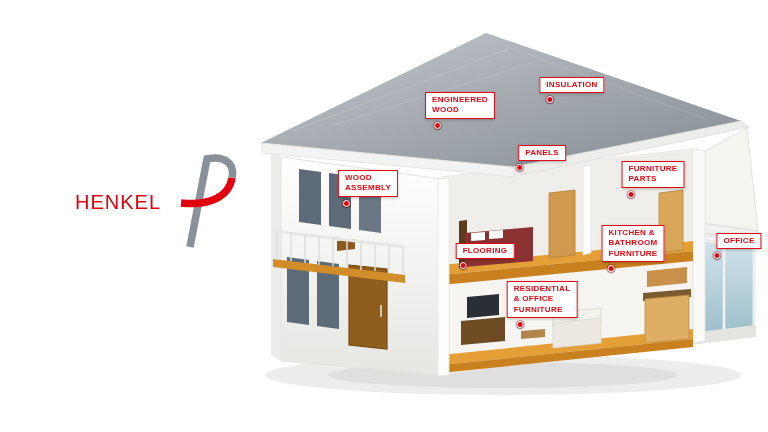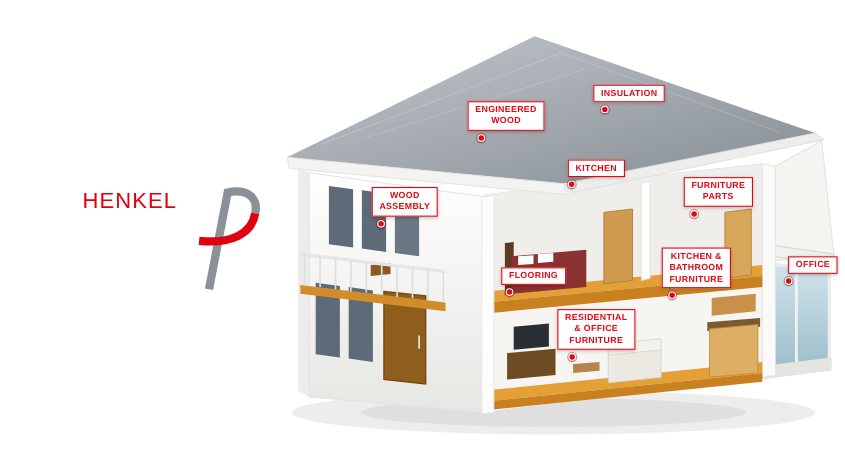--- a/index.html
+++ b/index.html
@@ -3,34 +3,34 @@
 <meta charset="utf-8">
 <style>
   * { margin:0; padding:0; box-sizing:border-box; }
   body { background:#fff; }
   .page {
     position:relative; width:768px; height:432px; background:#ffffff;
     overflow:hidden; font-family:"Liberation Sans", sans-serif;
   }
 
   
-  .logo { position:absolute; left:43px; top:170px; display:flex; align-items:flex-start; gap:12px; }
+  .logo { position:absolute; left:43px; top:154px; display:flex; align-items:center; gap:12px; }
   .logo-text { width:118px; text-align:right; font-size:20px; line-height:27px; letter-spacing:1px; color:#3d454c; font-weight:400; }
   .logo-text .brand { color:#e1000f; }
   .logo-emblem { display:block; }
 
   
   .house-wrap { position:absolute; left:253px; top:25px; width:510px; height:375px; }
 
   
   .hotspot { position:absolute; transform:translateX(-50%); display:flex; flex-direction:column; align-items:center; z-index:5; }
   .tag {
     background:#ffffff; border:1.3px solid #e30613; color:#e30613;
     font-size:8px; font-weight:bold; letter-spacing:0.3px; line-height:1.3;
-    padding:2px 6px; text-align:center; white-space:pre-line;
+    padding:2px 6px; text-align:left; white-space:pre-line;
     box-shadow:0 1px 3px rgba(0,0,0,0.25);
     margin-left:44px;
   }
   .dot {
     width:7px; height:7px; margin-top:3px; border-radius:50%;
     background:#e30613; border:1.5px solid #ffffff;
     box-shadow:0 0 0 1px rgba(120,0,0,0.35), 0 1px 2px rgba(0,0,0,0.3);
   }
 </style>
 </head>
@@ -180,21 +180,21 @@
 WOOD</div>
     <span class="dot"></span>
   </div>
 
   <div class="hotspot" style="left:550px;top:77px">
     <div class="tag">INSULATION</div>
     <span class="dot"></span>
   </div>
 
   <div class="hotspot" style="left:520px;top:145px">
-    <div class="tag">KITCHEN</div>
+    <div class="tag">PANELS</div>
     <span class="dot"></span>
   </div>
 
   <div class="hotspot" style="left:346px;top:170px">
     <div class="tag">WOOD
 ASSEMBLY</div>
     <span class="dot"></span>
   </div>
 
   <div class="hotspot" style="left:631px;top:161px">

